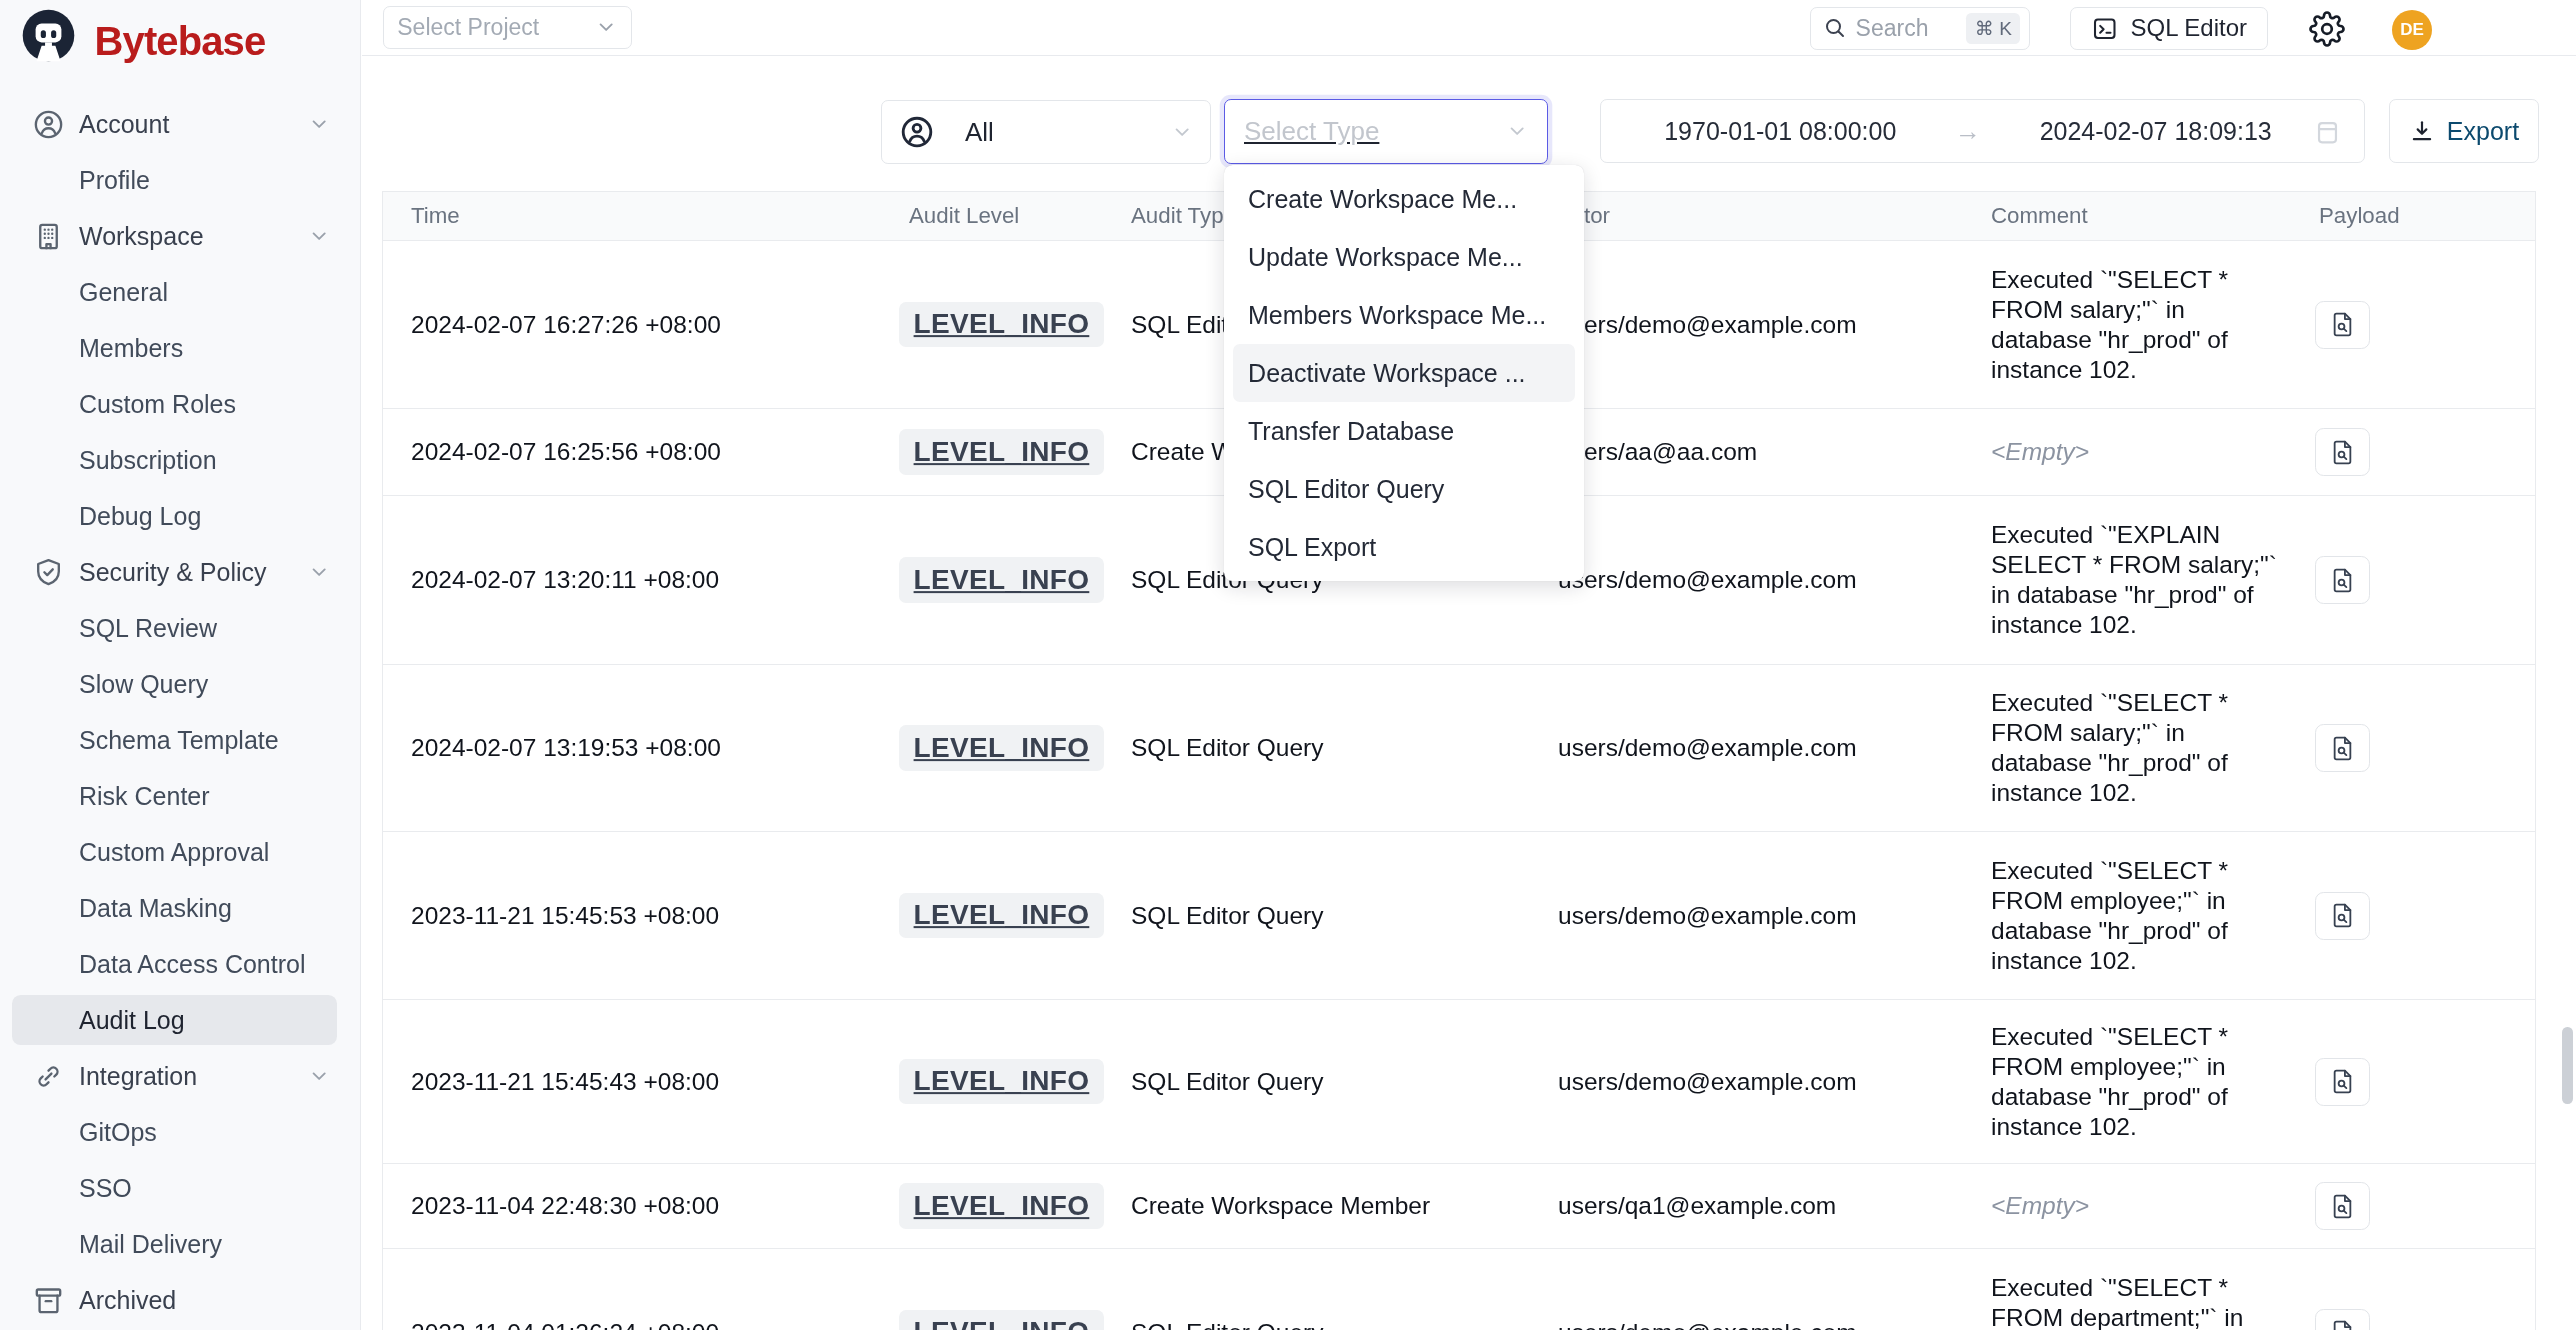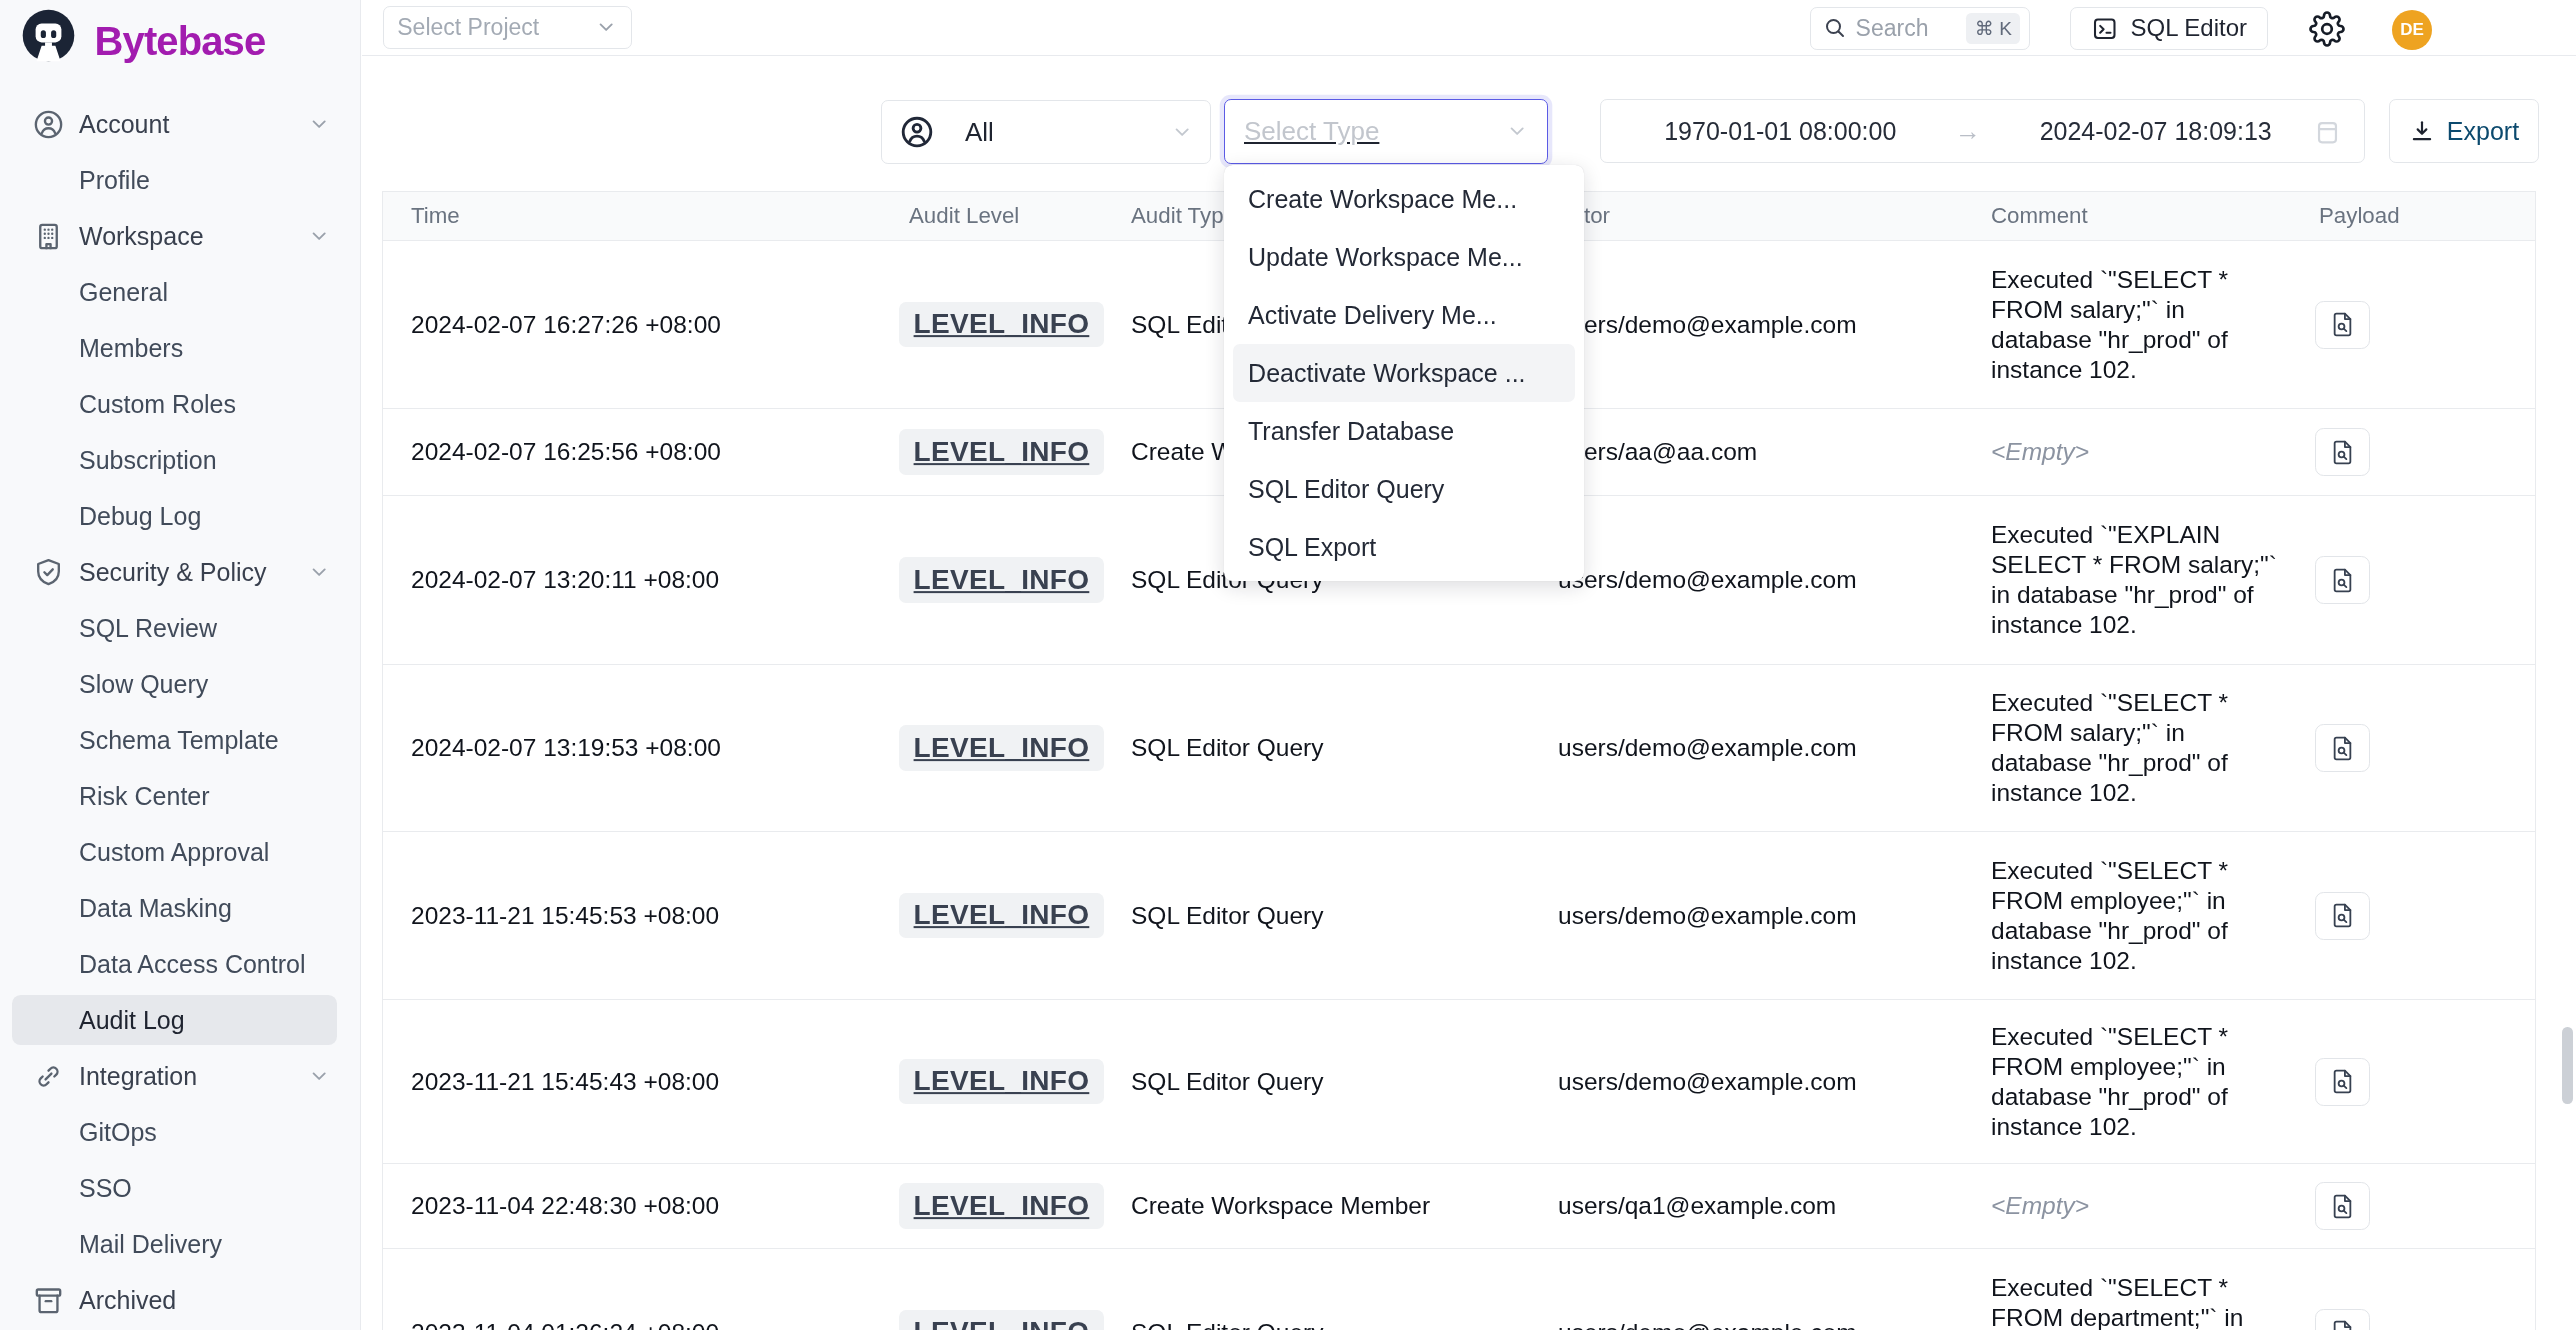--- a/index.html
+++ b/index.html
@@ -5,21 +5,21 @@
   * { margin:0; padding:0; box-sizing:border-box; }
   html,body { width:2576px; height:1330px; overflow:hidden; background:#fff;
     font-family:"Liberation Sans", sans-serif; color:#1f2430; }
   .app { position:relative; width:2576px; height:1330px; }
 
   
   .sidebar { position:absolute; left:0; top:0; width:361px; height:1330px;
     background:#f8f9fb; border-right:0.9px solid #e8eaee; }
   .logo { position:absolute; left:20.6px; top:6.9px; height:57px; display:flex; align-items:center; gap:19px; }
   .logo-mark { width:55px; height:55px; }
-  .logo-text { font-size:40px; font-weight:800; color:#a21caf; letter-spacing:-0.9px;margin-top:12px; }
+  .logo-text { font-size:40px; font-weight:800; color:#b91c1c; letter-spacing:-0.9px;margin-top:12px; }
   .nav { position:absolute; left:0; top:96px; width:361px; }
   .nav-item { position:relative; height:56px; display:flex; align-items:center; cursor:pointer; }
   .nav-item .icon { position:absolute; left:31px; width:34px; height:34px; display:flex; align-items:center; justify-content:center; }
   .nav-item .lbl { position:absolute; left:79px; font-size:25px; color:#414b5a; white-space:nowrap; }
   .nav-item.section .lbl { color:#39404e; font-weight:500;text-align:center; }
   .nav-item .chev { position:absolute; right:31px; width:22.3px; height:22.3px; }
   .nav-item.active::before { content:""; position:absolute; left:12px; right:24px; top:3.4px; bottom:3.4px;
     background:#e6e8ec; border-radius:8.6px; }
   .nav-item.active .lbl { position:absolute; color:#1f2430; }
   .nav-item .lbl, .nav-item .icon, .nav-item .chev { z-index:1; }
@@ -465,21 +465,21 @@
         </svg>
       </button>
     </span>
   </div>
 </div>
   </div>
 
   <div class="menu" id="type-menu">
       <div class="menu-item">Create Workspace Me...</div>
       <div class="menu-item">Update Workspace Me...</div>
-      <div class="menu-item">Activate Delivery Me...</div>
+      <div class="menu-item">Members Workspace Me...</div>
       <div class="menu-item hl">Deactivate Workspace ...</div>
       <div class="menu-item">Transfer Database</div>
       <div class="menu-item">SQL Editor Query</div>
       <div class="menu-item">SQL Export</div>
     </div>
 
   <div class="scroll-thumb"></div>
 </div>
 
 

